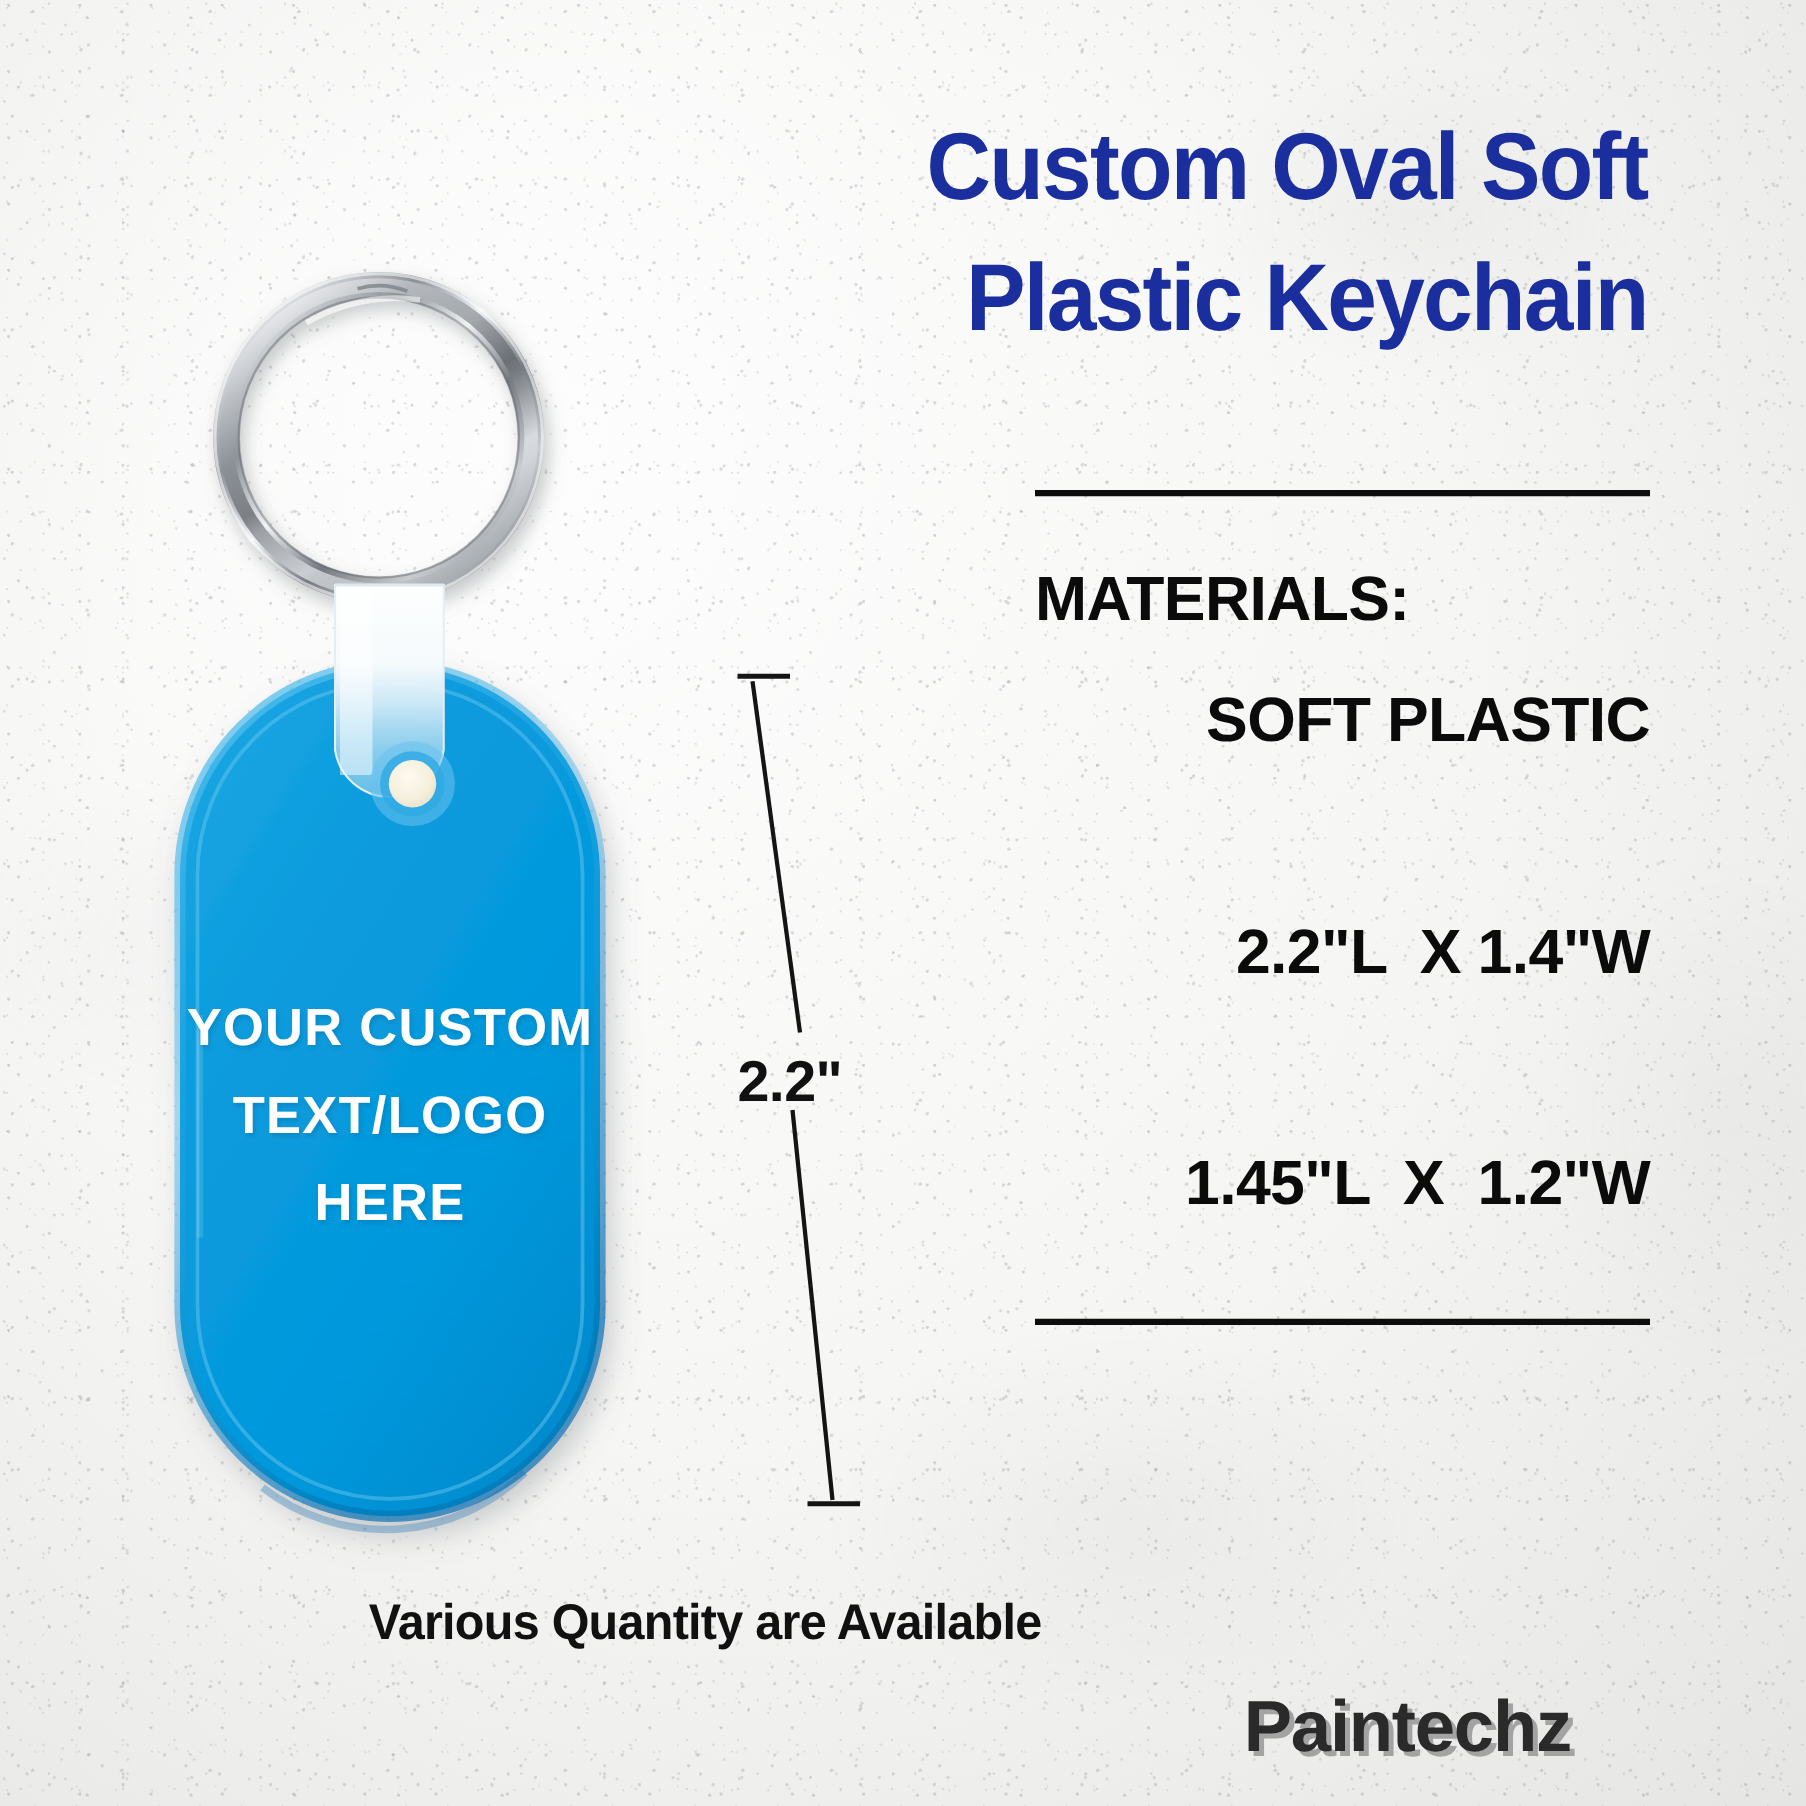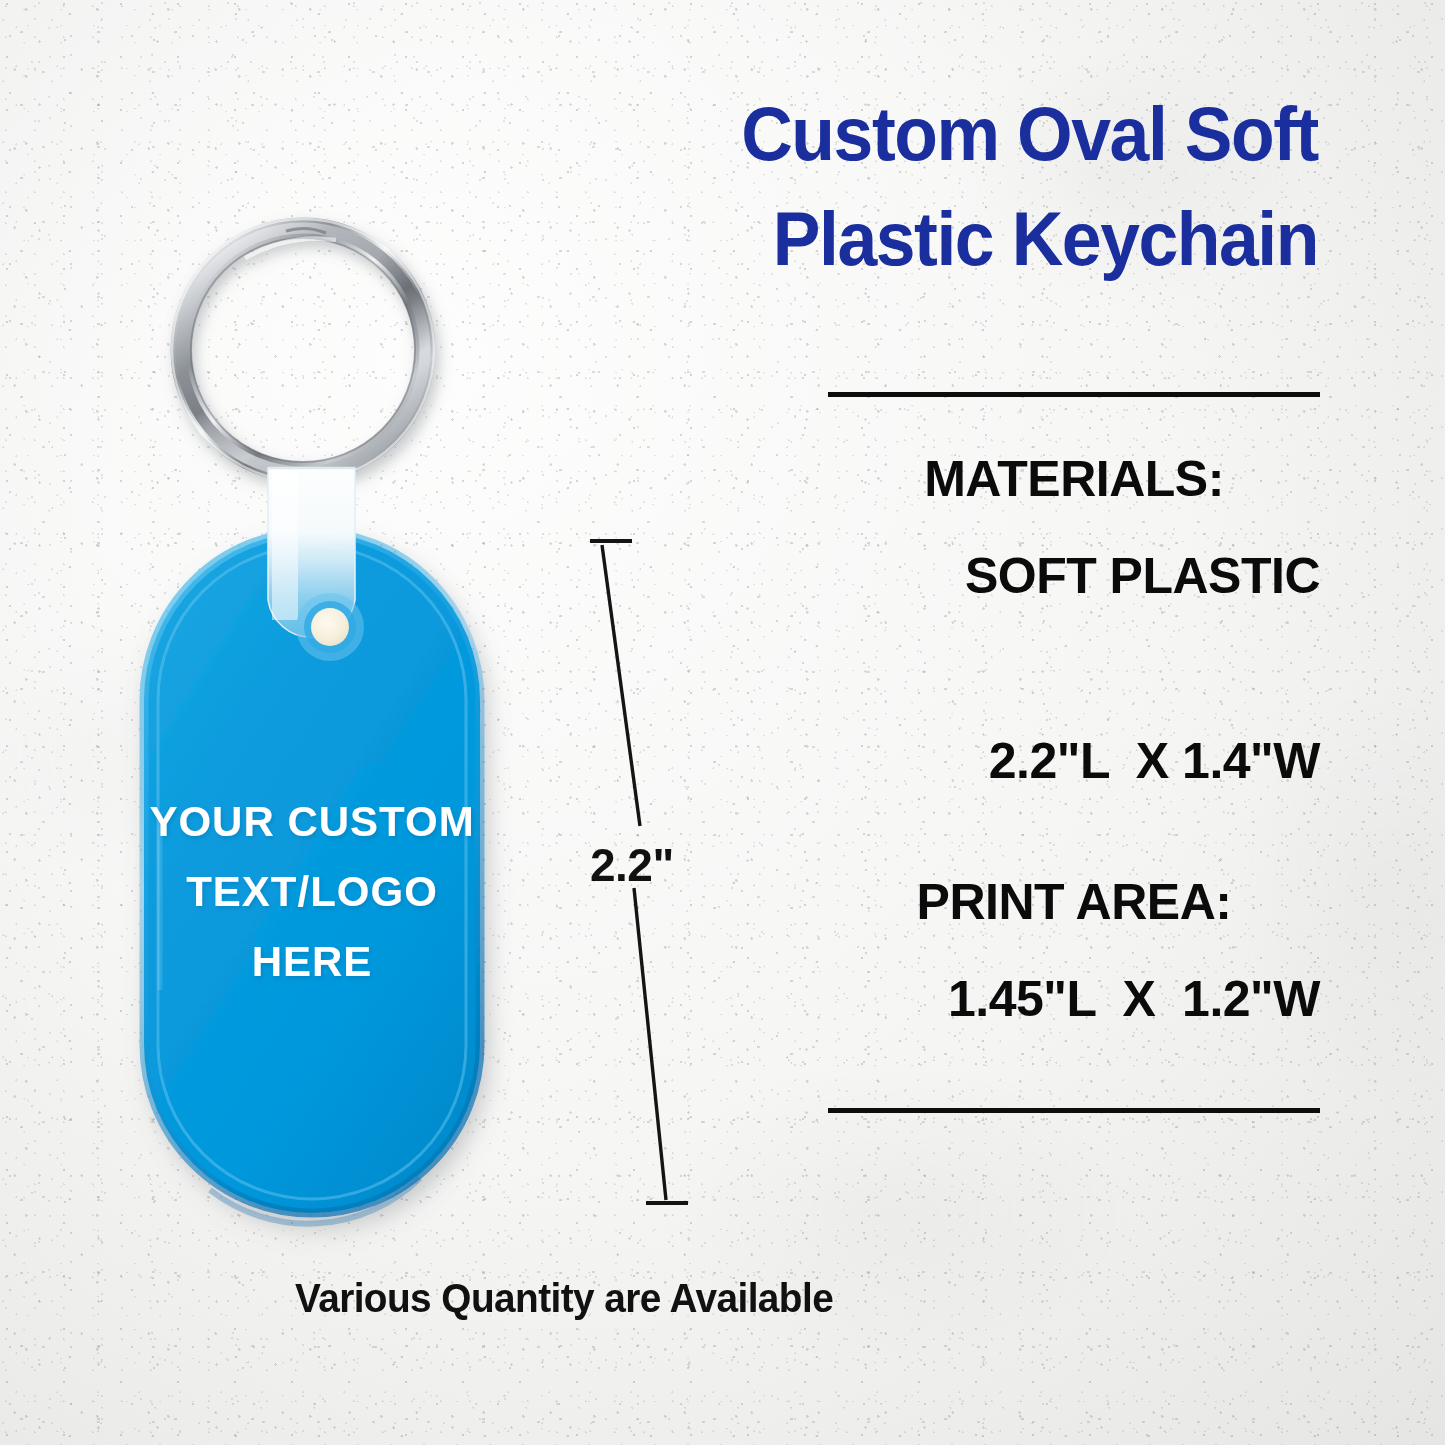--- a/index.html
+++ b/index.html
@@ -106,21 +106,21 @@
     background: #0d0d0d;
     width: 100%;
   }
   .spec-block { margin: 0; }
   .spec-label, .spec-value {
     font-weight: 700;
     color: #0b0b0b;
     white-space: pre;
     line-height: 1.06;
   }
-  .spec-label { font-size: 50px; text-align: center; letter-spacing: -.5px; }
+  .spec-label { font-size: 50px; text-align: left; letter-spacing: -.5px; }
   .spec-value { font-size: 50px; text-align: right; letter-spacing: -.5px; }
 
   .gap-a { height: 56px; }
   .gap-b { height: 44px; }
   .gap-c { height: 88px; }
   .gap-d { height: 82px; }
 
   
   .keychain { position: absolute; left: 0; top: 0; }
 
@@ -306,24 +306,24 @@
     </div>
 
     <div class="gap-c"></div>
     <div class="spec-block">
       <div class="gap-b"></div>
       <div class="spec-value">2.2"L  X 1.4"W</div>
     </div>
 
     <div class="gap-c"></div>
     <div class="spec-block">
-      <div class="spec-label">PRINT AREA:</div>
       <div class="gap-b"></div>
       <div class="spec-value">1.45"L  X  1.2"W</div>
     </div>
 
     <div class="gap-d"></div>
     <div class="rule"></div>
   </div>
 
   <div class="footer-note">Various Quantity are Available</div>
+  <div class="brand">Paintechz</div>
 
 </div>
 
 </body></html>

